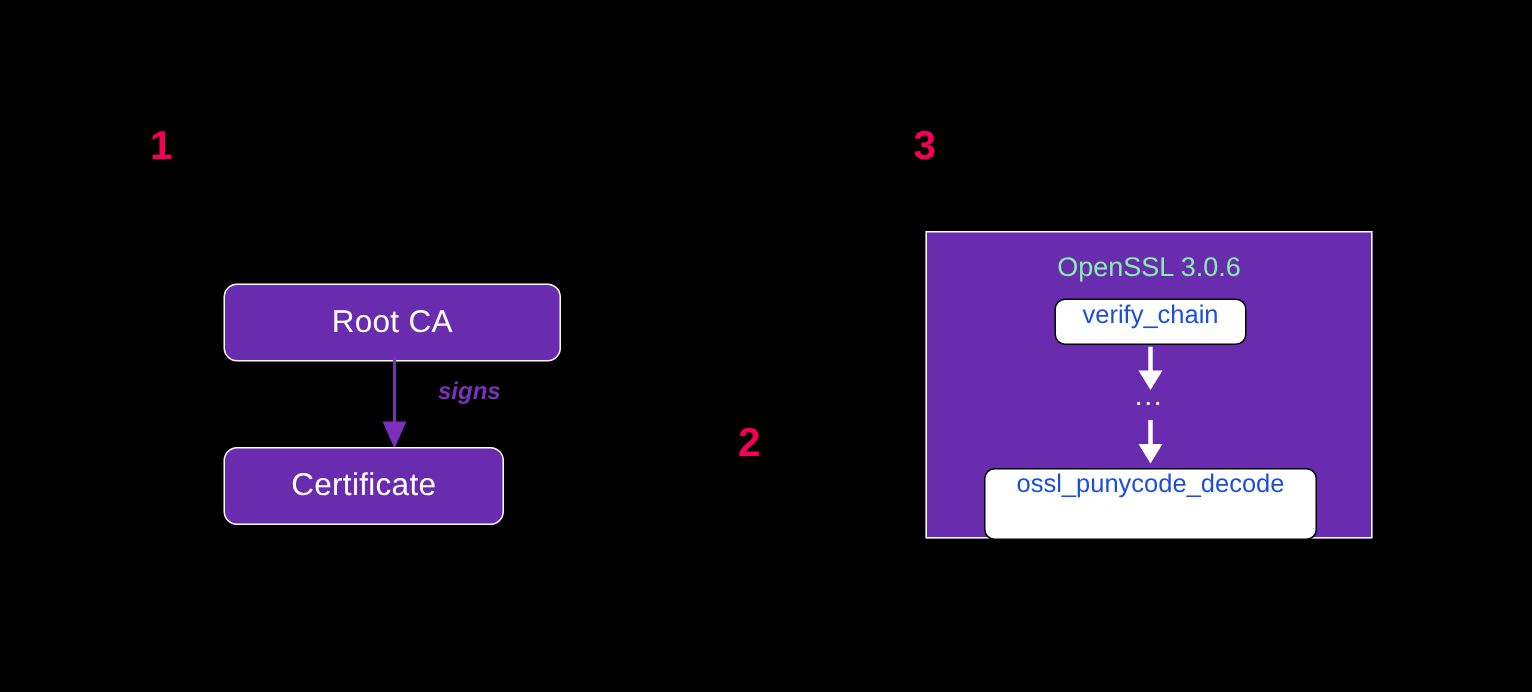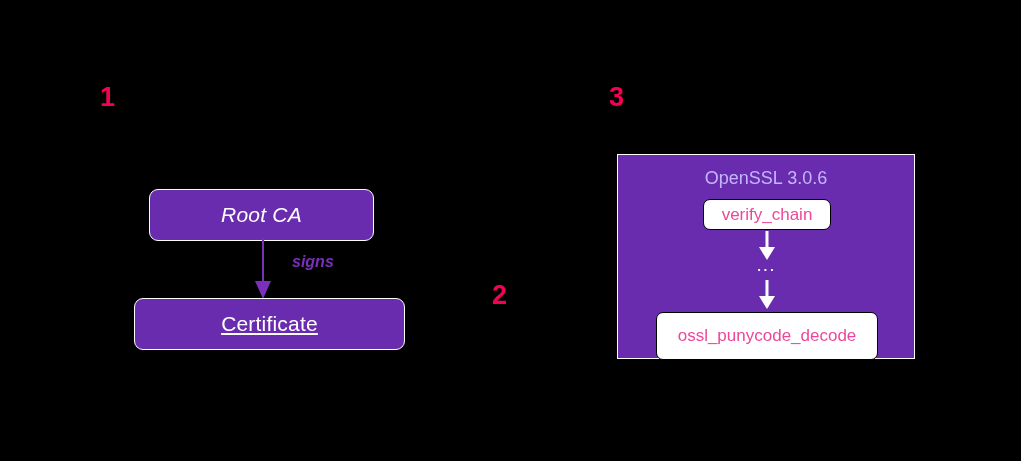--- a/index.html
+++ b/index.html
@@ -46,28 +46,26 @@
     color: #ffffff;
     font-family: "Liberation Sans", sans-serif;
     font-size: 21px;
     letter-spacing: 0.2px;
   }
   #root-ca-box {
     left: 149px;
     top: 189px;
     width: 225px;
     height: 52px;
-    font-style: italic;
   }
   #certificate-box {
-    left: 134px;
+    left: 149px;
     top: 298px;
-    width: 271px;
+    width: 187px;
     height: 52px;
-    text-decoration: underline;
   }
   #signs-arrow {
     position: absolute;
     left: 240px;
     top: 238px;
     width: 60px;
     height: 62px;
   }
   #signs-label {
     position: absolute;
@@ -90,34 +88,33 @@
     background: #6a2cae;
     border: 1px solid #ffffff;
     box-sizing: border-box;
   }
   #openssl-title {
     position: absolute;
     left: 0;
     top: 13px;
     width: 100%;
     text-align: center;
-    color: #c4b5fd;
+    color: #86efac;
     font-family: "Liberation Sans", sans-serif;
     font-size: 18px;
   }
   .wbox {
     position: absolute;
     background: #ffffff;
     border: 1.5px solid #000000;
     border-radius: 7px;
     box-sizing: border-box;
     display: flex;
-    align-items: center;
     justify-content: center;
-    color: #ec4899;
+    color: #1d4ed8;
     font-family: "Liberation Sans", sans-serif;
     font-size: 17px;
   }
   #verify-chain-box {
     left: 85px;
     top: 44px;
     width: 128px;
     height: 31px;
   }
   #punycode-box {

